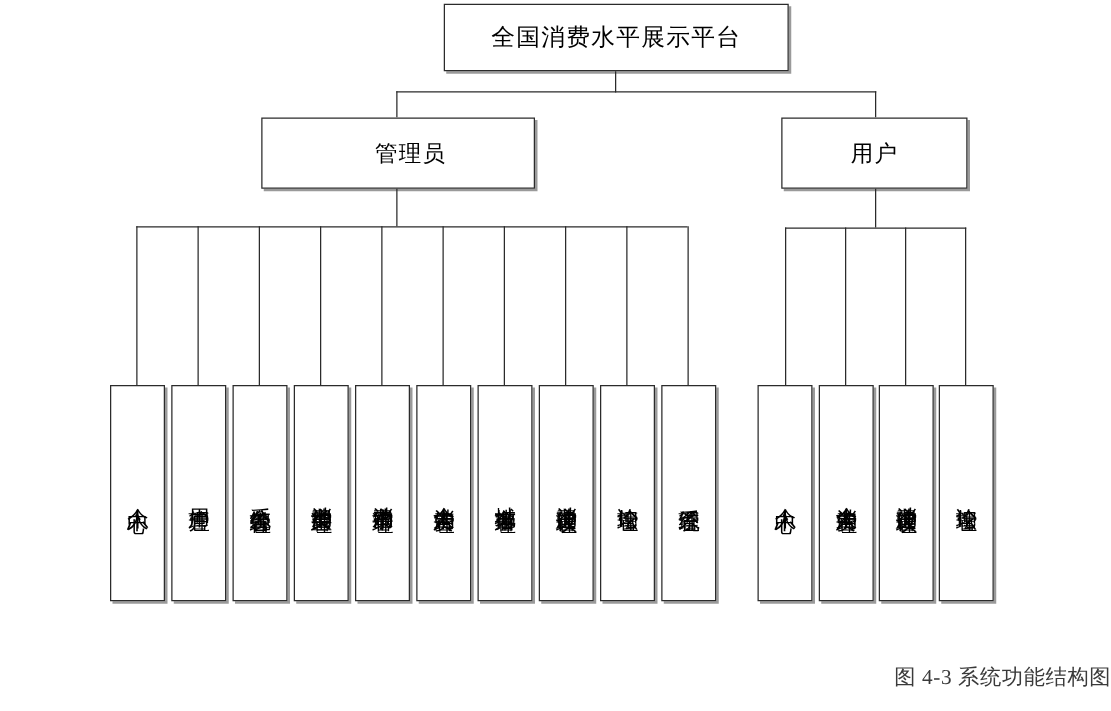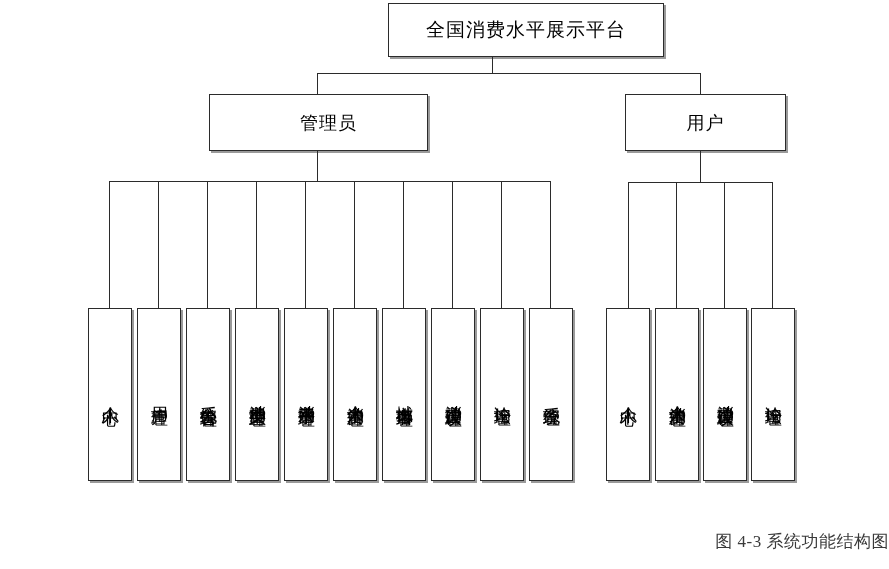--- a/index.html
+++ b/index.html
@@ -31,31 +31,30 @@
     color: #000000;
   }
 
   .node-root {
     left: 355px;
     top: 3px;
     width: 276px;
     height: 54px;
     font-size: 19px;
     letter-spacing: 1px;
-    margin-left: 33px;
   }
 
   .node-l2 {
     top: 94px;
     height: 57px;
     font-size: 18px;
     letter-spacing: 1px;
   }
   .node-l2.admin { left: 209px; width: 219px; padding-left: 20px; }
-  .node-l2.user  { left: 625px; width: 161px; text-align: right; }
+  .node-l2.user  { left: 625px; width: 149px; text-align: right; }
 
   
   .leaf {
     position: absolute;
     top: 308px;
     height: 173px;
     width: 44px;
     box-sizing: border-box;
     border: 1px solid #2b2b2b;
     background: #ffffff;

